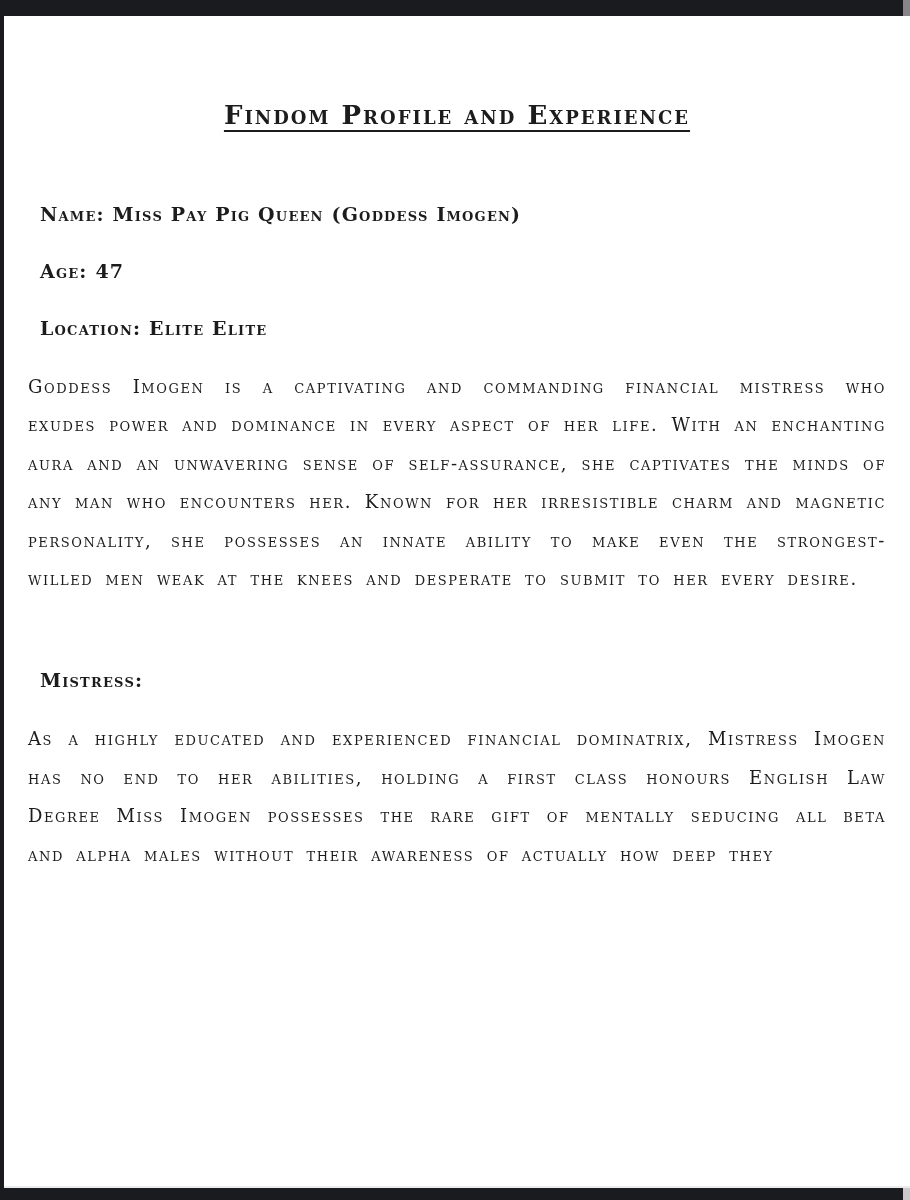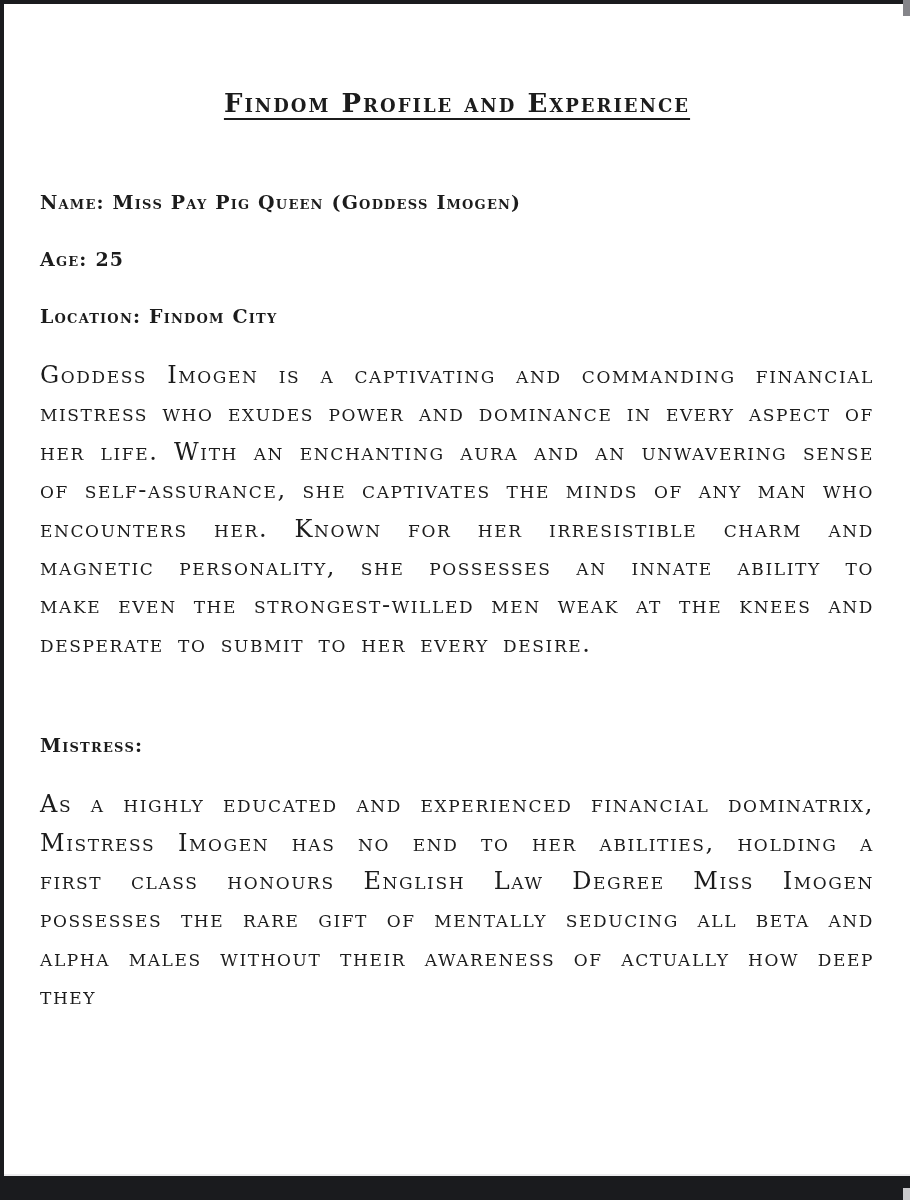--- a/index.html
+++ b/index.html
@@ -27,83 +27,83 @@
     right: 0;
     bottom: 0;
     width: 7px;
     height: 12px;
     background: #c9c9cc;
     z-index: 3;
   }
   .page {
     position: absolute;
     left: 4px;
-    top: 4px;
+    top: 16px;
     width: 906px;
     height: 1172px;
     background: #ffffff;
     box-sizing: border-box;
-    padding: 0 36px;
+    padding: 0 24px;
     border-bottom: 2px solid #ececee;
     font-family: "DejaVu Serif", serif;
     font-variant: small-caps;
     color: #1c1c1c;
     overflow: hidden;
   }
   .title {
     margin: 82px 0 0 0;
     font-size: 26px;
     line-height: 34px;
     font-weight: 700;
     letter-spacing: 2px;
     text-align: center;
     text-decoration: underline;
     text-decoration-thickness: 2px;
     text-underline-offset: 6px;
   }
   .field, .heading {
-    margin: 33px 0 0 0;
+    margin: 33px 0 0 12px;
     font-size: 19px;
     line-height: 24px;
     font-weight: 700;
     letter-spacing: 1.2px;
   }
   .field-first {
     margin-top: 70px;
   }
   .heading-about {
     margin-top: 84px;
   }
   .heading-expertise {
     margin-top: 70px;
   }
   .para {
     margin: 28px 0 0 0;
-    font-size: 24px;
+    font-size: 18px;
     line-height: 38.4px;
     font-weight: 400;
     letter-spacing: 1.6px;
     word-spacing: 5px;
     text-align: justify;
   }
 </style>
 </head>
 <body>
 
 <div class="scroll-thumb"></div>
 <div class="scroll-corner"></div>
 
 <div class="page">
   <h1 class="title">Findom Profile and Experience</h1>
 
   <p class="field field-first">Name: Miss Pay Pig Queen (Goddess Imogen)</p>
 
-  <p class="field">Age: 25</p>
+  <p class="field">Age: 47</p>
 
-  <p class="field">Location: Findom City</p>
+  <p class="field">Location: Elite Elite</p>
 
 
   <p class="para">Goddess Imogen is a captivating and commanding financial mistress who exudes power and dominance in every aspect of her life. With an enchanting aura and an unwavering sense of self-assurance, she captivates the minds of any man who encounters her. Known for her irresistible charm and magnetic personality, she possesses an innate ability to make even the strongest-willed men weak at the knees and desperate to submit to her every desire.</p>
 
   <h2 class="heading heading-expertise">Mistress:</h2>
 
   <p class="para">As a highly educated and experienced financial dominatrix, Mistress Imogen has no end to her abilities, holding a first class honours English Law Degree Miss Imogen possesses the rare gift of mentally seducing all beta and alpha males without their awareness of actually how deep they</p>
 </div>
 
 </body></html>

